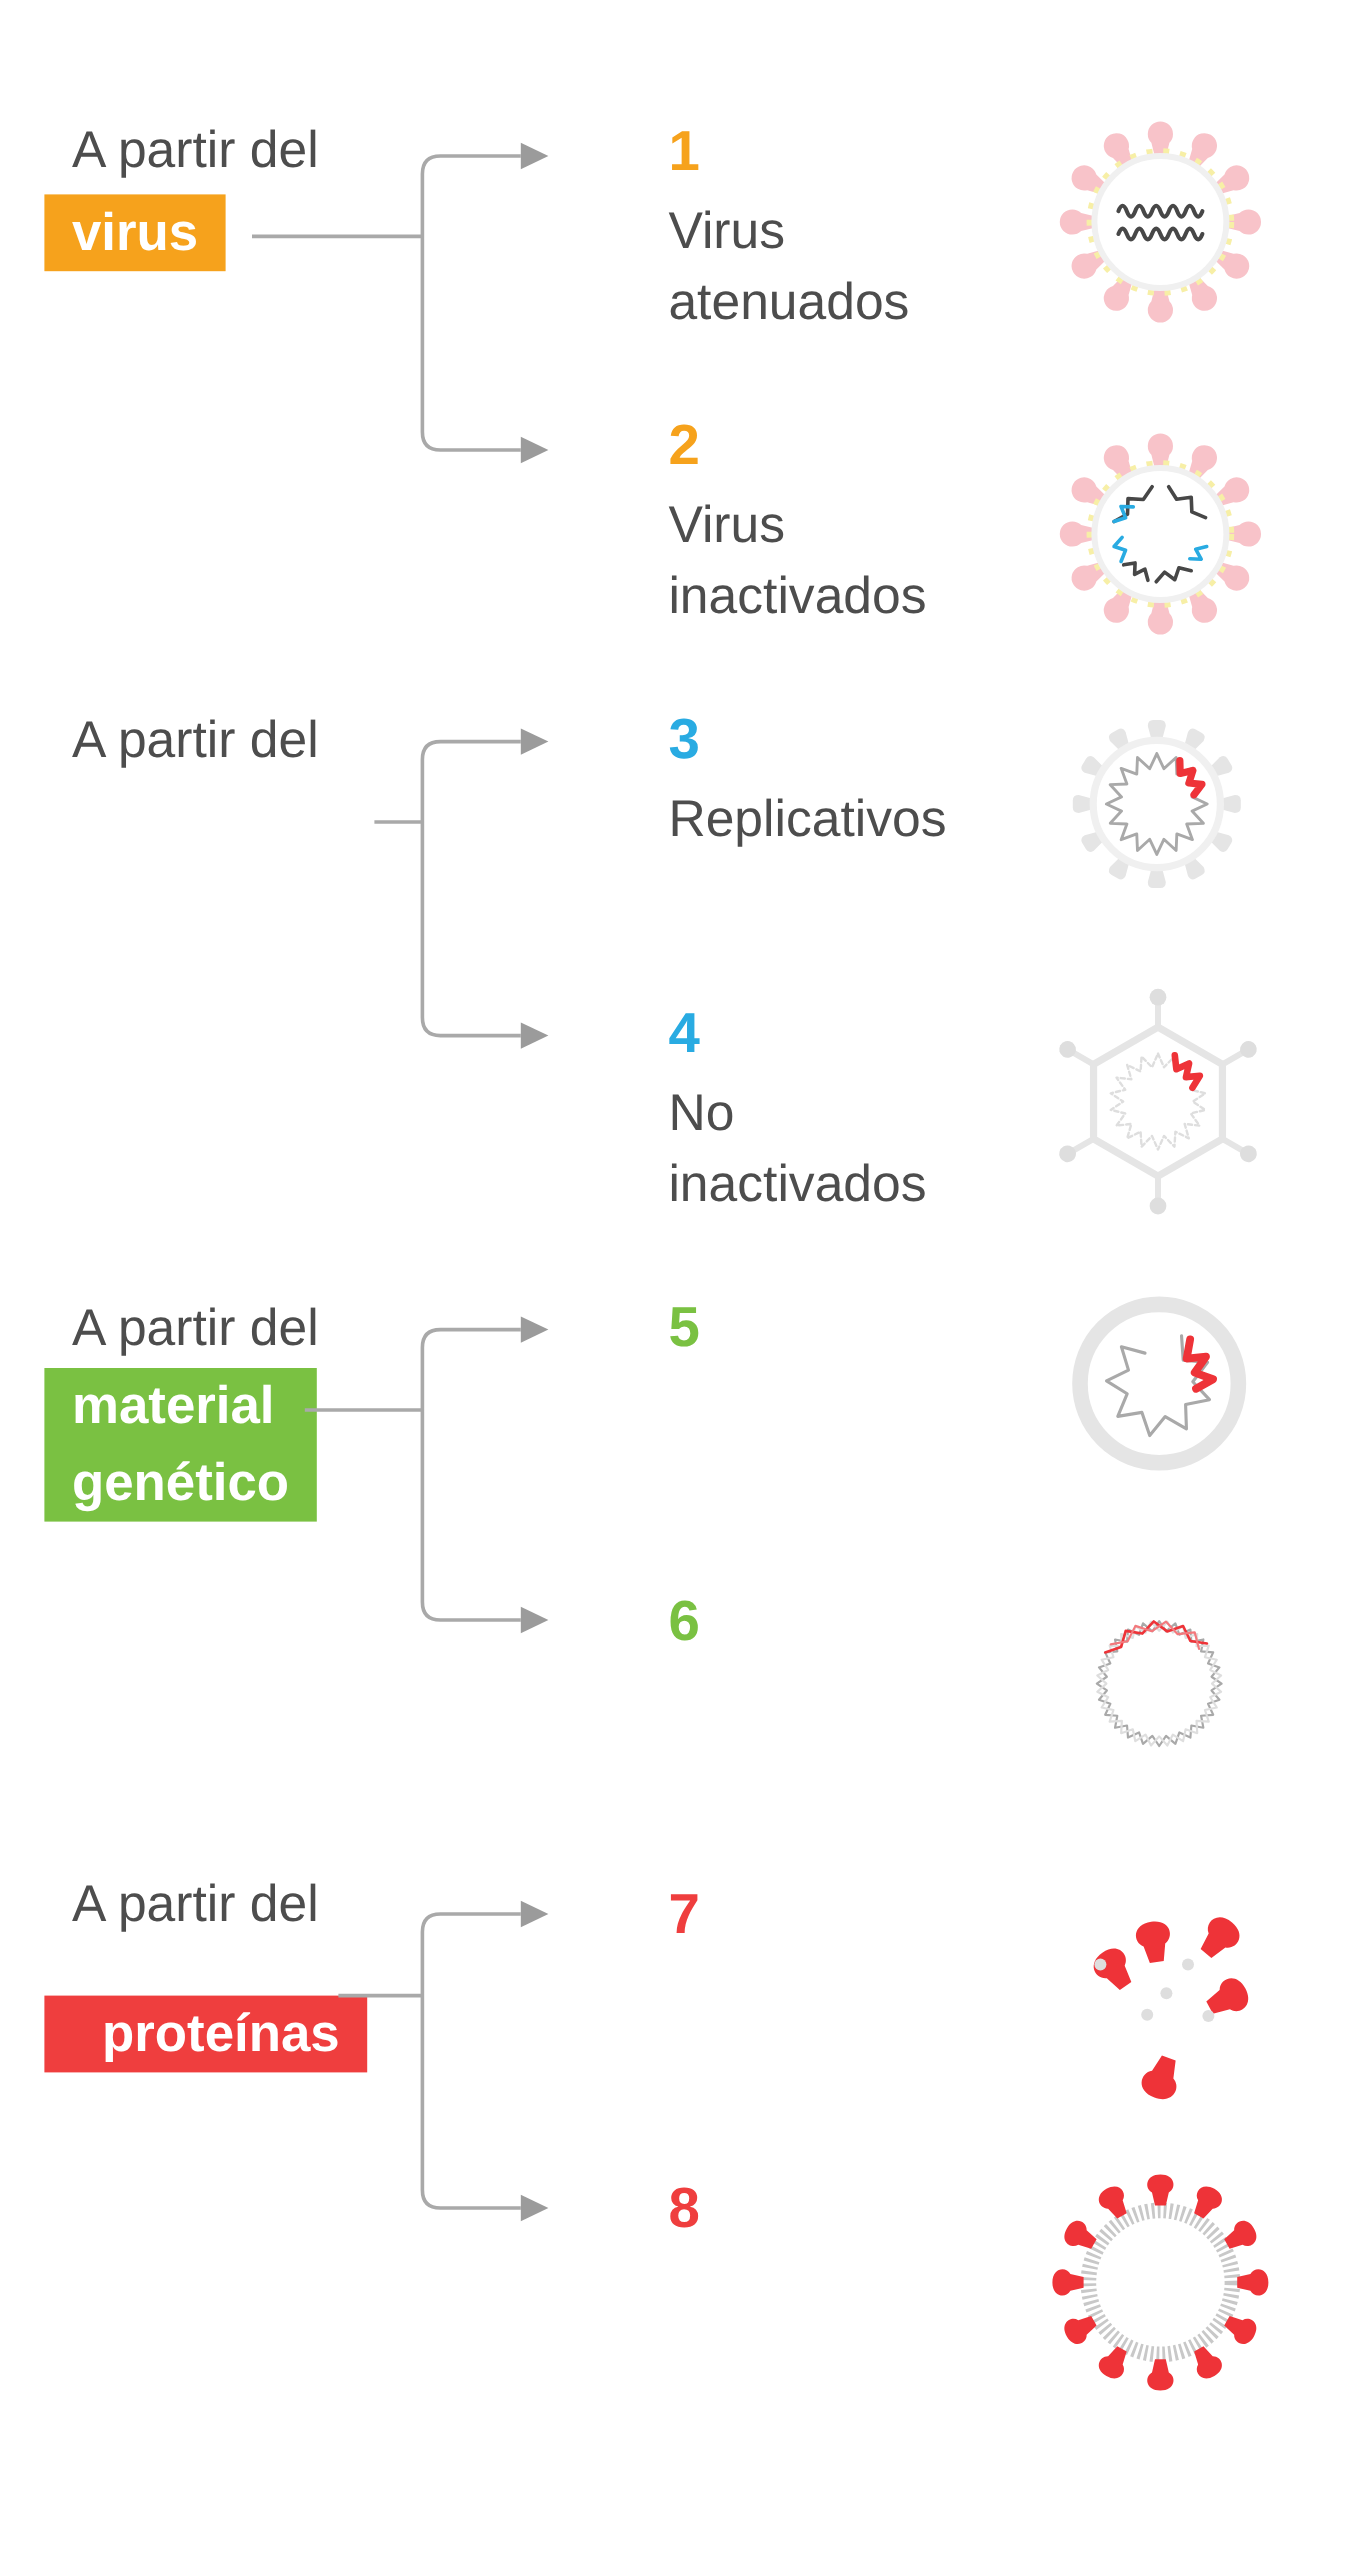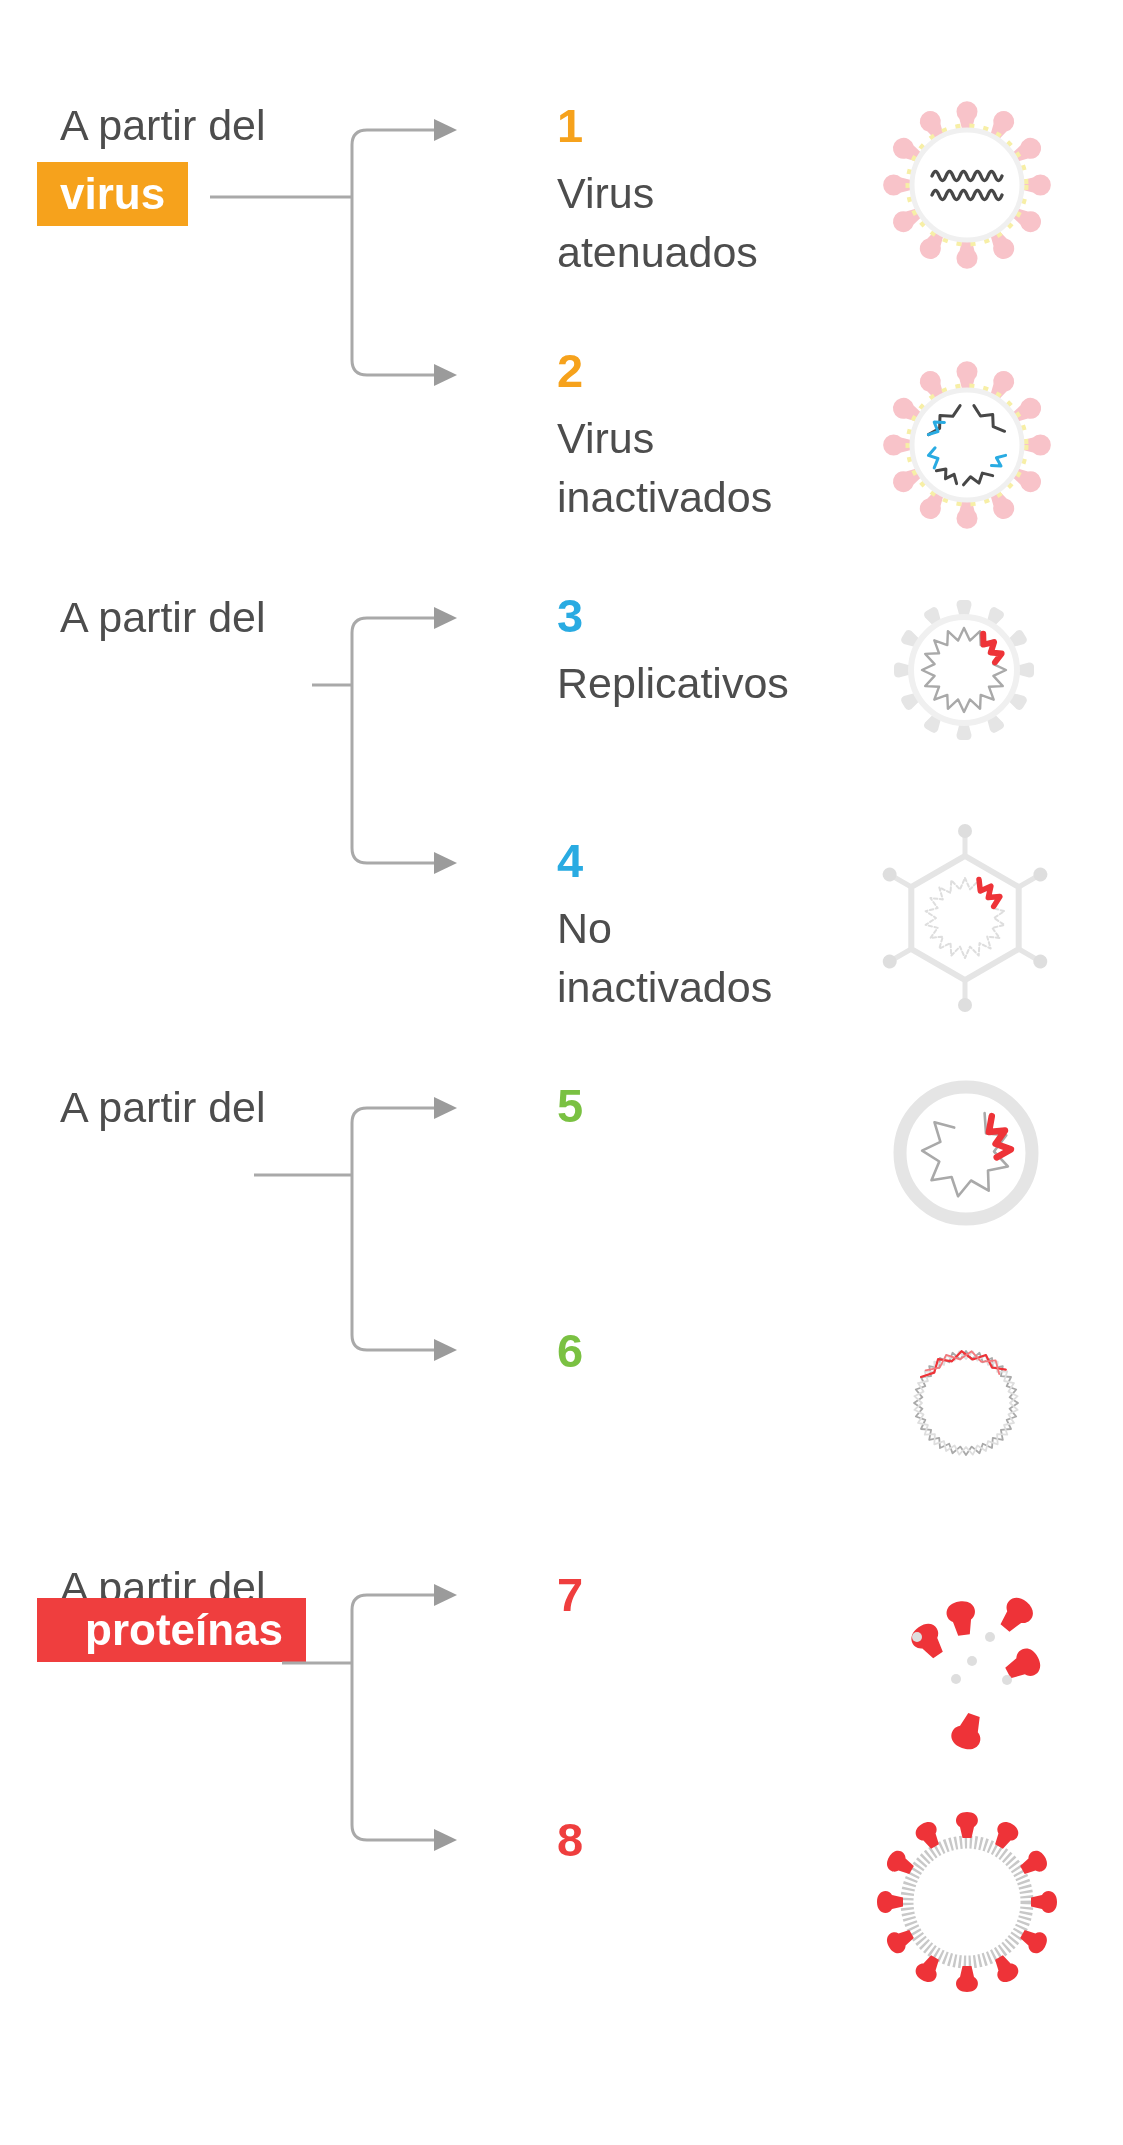--- a/index.html
+++ b/index.html
@@ -153,20 +153,22 @@
         <circle cy="-87" r="7" transform="rotate(180)"></circle>
       <circle cy="-87" r="7" transform="rotate(240)"></circle>
         <circle cy="-87" r="7" transform="rotate(300)"></circle>
     </g>
     <polygon points="0,-62 53.7,-31 53.7,31 0,62 -53.7,31 -53.7,-31" fill="#fff" style="stroke:var(--light-gray)" stroke-width="6"></polygon>
     <polyline class="zz" style="stroke:var(--dot-gray)" stroke-width="2" stroke-dasharray="3.5 2.5" points="0.0,-40.0 5.0,-28.6 13.7,-37.6 14.5,-25.1 25.7,-30.6 22.2,-18.6 34.6,-20.0 27.3,-9.9 39.4,-6.9 29.0,0.0 39.4,6.9 27.3,9.9 34.6,20.0 22.2,18.6 25.7,30.6 14.5,25.1 13.7,37.6 5.0,28.6 0.0,40.0 -5.0,28.6 -13.7,37.6 -14.5,25.1 -25.7,30.6 -22.2,18.6 -34.6,20.0 -27.3,9.9 -39.4,6.9 -29.0,0.0 -39.4,-6.9 -27.3,-9.9 -34.6,-20.0 -22.2,-18.6 -25.7,-30.6 -14.5,-25.1 -13.7,-37.6 -5.0,-28.6 -0.0,-40.0"></polyline>
     <polyline class="zz" style="stroke:var(--red)" stroke-width="5.5" points="14.0,-38.5 15.3,-27.0 25.9,-31.8 23.3,-20.4 34.9,-21.5 28.7,-11.6"></polyline>
   </svg>
 
   <div class="prefix" style="top:1082px">A partir del</div>
+  <div class="chip" style="top: 1140px; --accent: #7AC142;">material
+genético</div>
 
   <svg class="branch-svg" style="top:1085px">
     <path class="branch" d="M92 90 H190 M190 38 V250 M190 38 Q190 23 205 23 H272 M190 250 Q190 265 205 265 H272"></path>
     <polygon class="ahead" points="272,12 295,23 272,34"></polygon>
     <polygon class="ahead" points="272,254 295,265 272,276"></polygon>
   </svg>
 
   <div class="item" style="top: 1080px; --accent: #7AC142;">
     <div class="num">5</div>
   </div>
@@ -181,21 +183,21 @@
   </svg>
 
   <svg class="icon" style="left:894px;top:1343px" width="120" height="120" viewBox="-60 -60 120 120">
     <polyline class="zz" style="stroke:var(--mid-gray)" stroke-width="1.8" points="52.0,0.0 43.6,5.7 50.2,13.5 40.7,16.8 45.0,26.0 34.9,26.8 36.8,36.8 26.8,34.9 26.0,45.0 16.8,40.7 13.5,50.2 5.7,43.6 0.0,52.0 -5.7,43.6 -13.5,50.2 -16.8,40.7 -26.0,45.0 -26.8,34.9 -36.8,36.8 -34.9,26.8 -45.0,26.0 -40.7,16.8 -50.2,13.5 -43.6,5.7 -52.0,0.0 -43.6,-5.7 -50.2,-13.5 -40.7,-16.8 -45.0,-26.0 -34.9,-26.8 -36.8,-36.8 -26.8,-34.9 -26.0,-45.0 -16.8,-40.7 -13.5,-50.2 -5.7,-43.6 -0.0,-52.0 5.7,-43.6 13.5,-50.2 16.8,-40.7 26.0,-45.0 26.8,-34.9 36.8,-36.8 34.9,-26.8 45.0,-26.0 40.7,-16.8 50.2,-13.5 43.6,-5.7 52.0,-0.0"></polyline>
     <polyline class="zz" style="stroke:var(--dot-gray)" stroke-width="1.8" points="51.6,6.8 42.5,11.4 48.0,19.9 38.1,22.0 41.3,31.7 31.1,31.1 31.7,41.3 22.0,38.1 19.9,48.0 11.4,42.5 6.8,51.6 0.0,44.0 -6.8,51.6 -11.4,42.5 -19.9,48.0 -22.0,38.1 -31.7,41.3 -31.1,31.1 -41.3,31.7 -38.1,22.0 -48.0,19.9 -42.5,11.4 -51.6,6.8 -44.0,0.0 -51.6,-6.8 -42.5,-11.4 -48.0,-19.9 -38.1,-22.0 -41.3,-31.7 -31.1,-31.1 -31.7,-41.3 -22.0,-38.1 -19.9,-48.0 -11.4,-42.5 -6.8,-51.6 -0.0,-44.0 6.8,-51.6 11.4,-42.5 19.9,-48.0 22.0,-38.1 31.7,-41.3 31.1,-31.1 41.3,-31.7 38.1,-22.0 48.0,-19.9 42.5,-11.4 51.6,-6.8 44.0,-0.0 51.6,6.8"></polyline>
     <polyline class="zz" style="stroke:var(--red)" stroke-width="2.2" points="-45.0,-26.0 -31.8,-30.4 -27.9,-43.9 -14.1,-41.7 -4.5,-51.8 6.7,-43.5 19.9,-48.0 26.0,-35.5 39.8,-33.4"></polyline>
     <polyline class="zz" style="stroke:var(--soft-red)" stroke-width="1.8" points="-40.4,-32.7 -26.3,-35.3 -19.8,-48.1 -6.2,-43.6 5.6,-51.7 15.4,-41.2 29.6,-42.7 33.2,-28.9"></polyline>
   </svg>
 
   <div class="prefix" style="top:1562px">A partir del</div>
-  <div class="chip" style="top: 1598px; padding-left: 48px; --accent: #EF3E3E;">proteínas</div>
+  <div class="chip" style="top: 1663px; padding-left: 48px; --accent: #EF3E3E;">proteínas</div>
 
   <svg class="branch-svg" style="top:1572px">
     <path class="branch" d="M120 91 H190 M190 38 V253 M190 38 Q190 23 205 23 H272 M190 253 Q190 268 205 268 H272"></path>
     <polygon class="ahead" points="272,12 295,23 272,34"></polygon>
     <polygon class="ahead" points="272,257 295,268 272,279"></polygon>
   </svg>
 
   <div class="item" style="top: 1569px; --accent: #EF3E3E;">
     <div class="num">7</div>
   </div>

